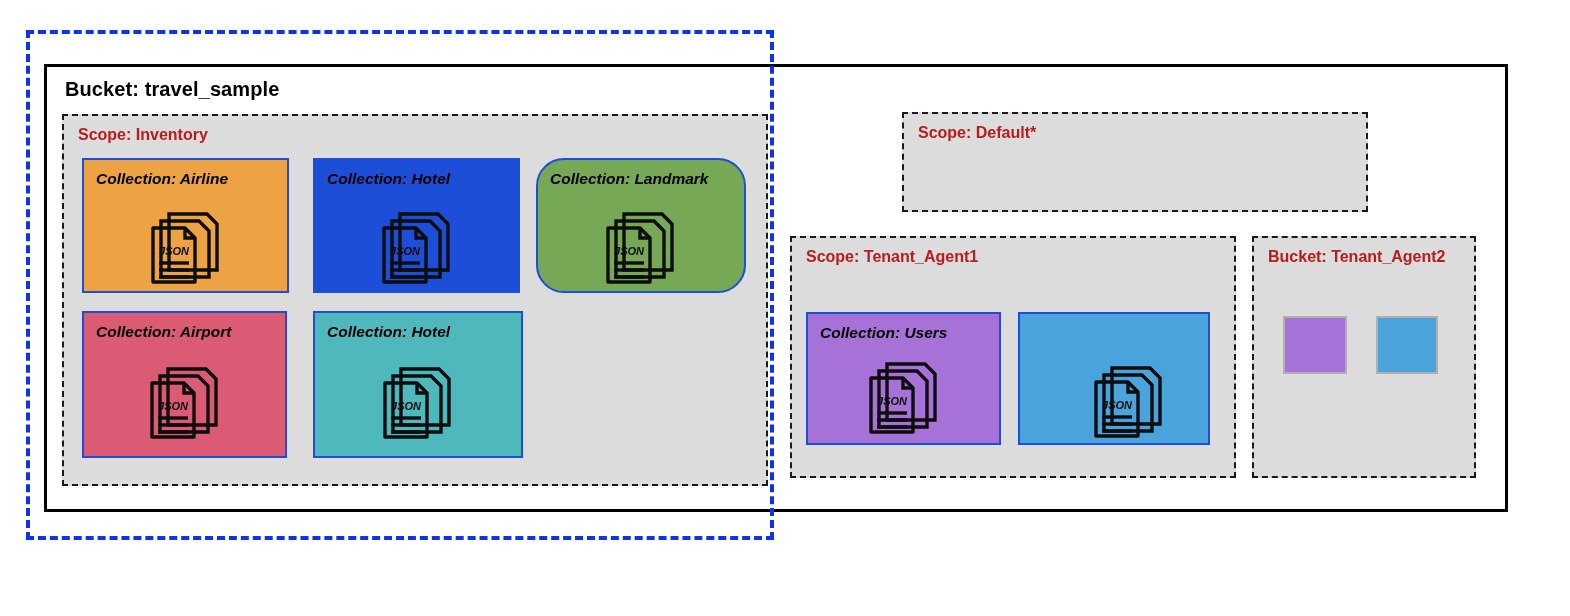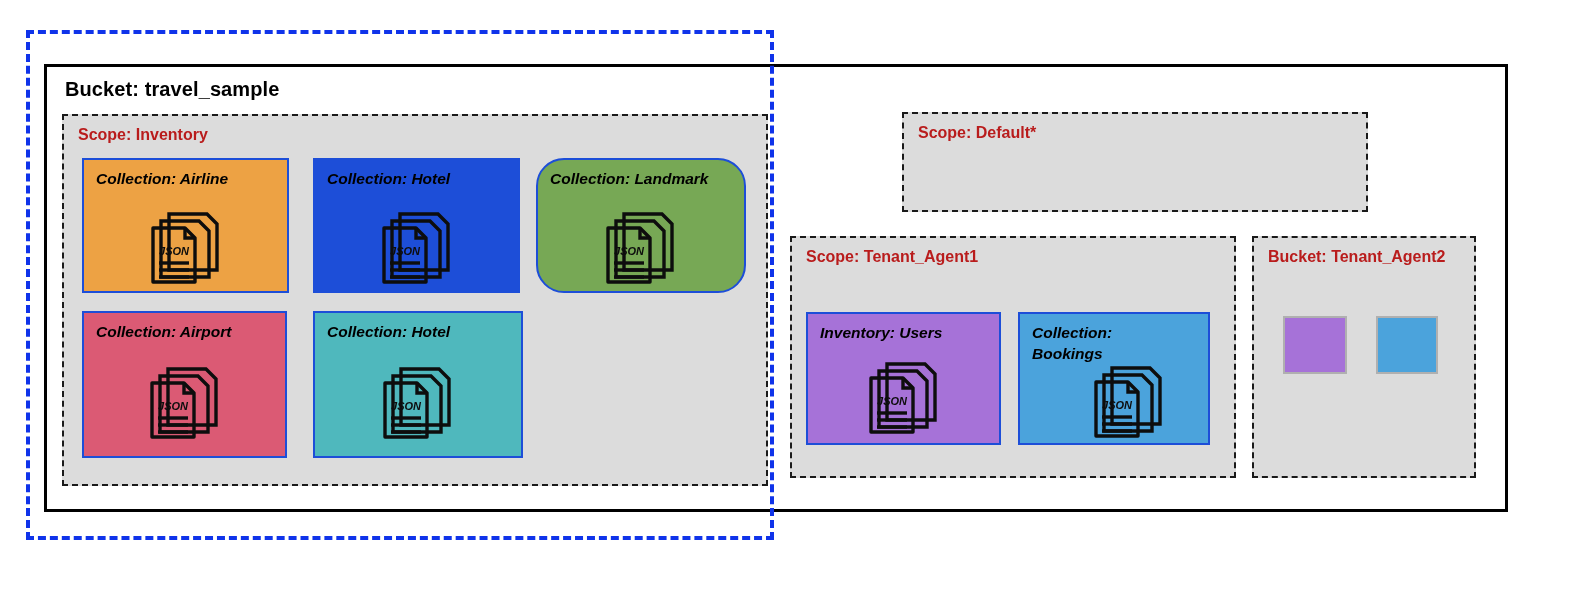--- a/index.html
+++ b/index.html
@@ -216,37 +216,36 @@
 
   <div class="scope scope-default">
     <div class="scope-title">Scope: Default*</div>
   </div>
 
   <div class="scope scope-tenant1">
     <div class="scope-title">Scope: Tenant_Agent1</div>
   </div>
 
   <div class="tile t-users">
-    <div class="tile-label">Inventory: Users</div>
+    <div class="tile-label">Collection: Users</div>
     <span class="json-icon" style="top:44px;">
       <svg width="82" height="78" viewBox="0 0 82 78" fill="none" stroke="#0d0d0d" stroke-width="3.4">
         <path d="M24 6 H62 L72 16 V62 H24 Z" fill="none"></path>
         <path d="M16 13 H54 L64 23 V69 H16 Z" fill="none"></path>
         <path d="M8 20 H40 L50 30 V74 H8 Z" fill="none" stroke-linejoin="round"></path>
         <path d="M40 20 V30 H50" fill="none"></path>
         <text x="29" y="47" font-family="'Liberation Sans',sans-serif" font-size="11" font-weight="bold" stroke="none" fill="#0d0d0d" text-anchor="middle">JSON</text>
         <line x1="14" y1="55" x2="44" y2="55"></line>
         <line x1="14" y1="62" x2="44" y2="62"></line>
         <line x1="14" y1="69" x2="44" y2="69"></line>
       </svg>
     </span>
   </div>
 
   <div class="tile t-bookings">
-    <div class="tile-label" style="max-width:118px;">Collection: Bookings</div>
     <span class="json-icon" style="top:48px;left:58%;">
       <svg width="82" height="78" viewBox="0 0 82 78" fill="none" stroke="#0d0d0d" stroke-width="3.4">
         <path d="M24 6 H62 L72 16 V62 H24 Z" fill="none"></path>
         <path d="M16 13 H54 L64 23 V69 H16 Z" fill="none"></path>
         <path d="M8 20 H40 L50 30 V74 H8 Z" fill="none" stroke-linejoin="round"></path>
         <path d="M40 20 V30 H50" fill="none"></path>
         <text x="29" y="47" font-family="'Liberation Sans',sans-serif" font-size="11" font-weight="bold" stroke="none" fill="#0d0d0d" text-anchor="middle">JSON</text>
         <line x1="14" y1="55" x2="44" y2="55"></line>
         <line x1="14" y1="62" x2="44" y2="62"></line>
         <line x1="14" y1="69" x2="44" y2="69"></line>

